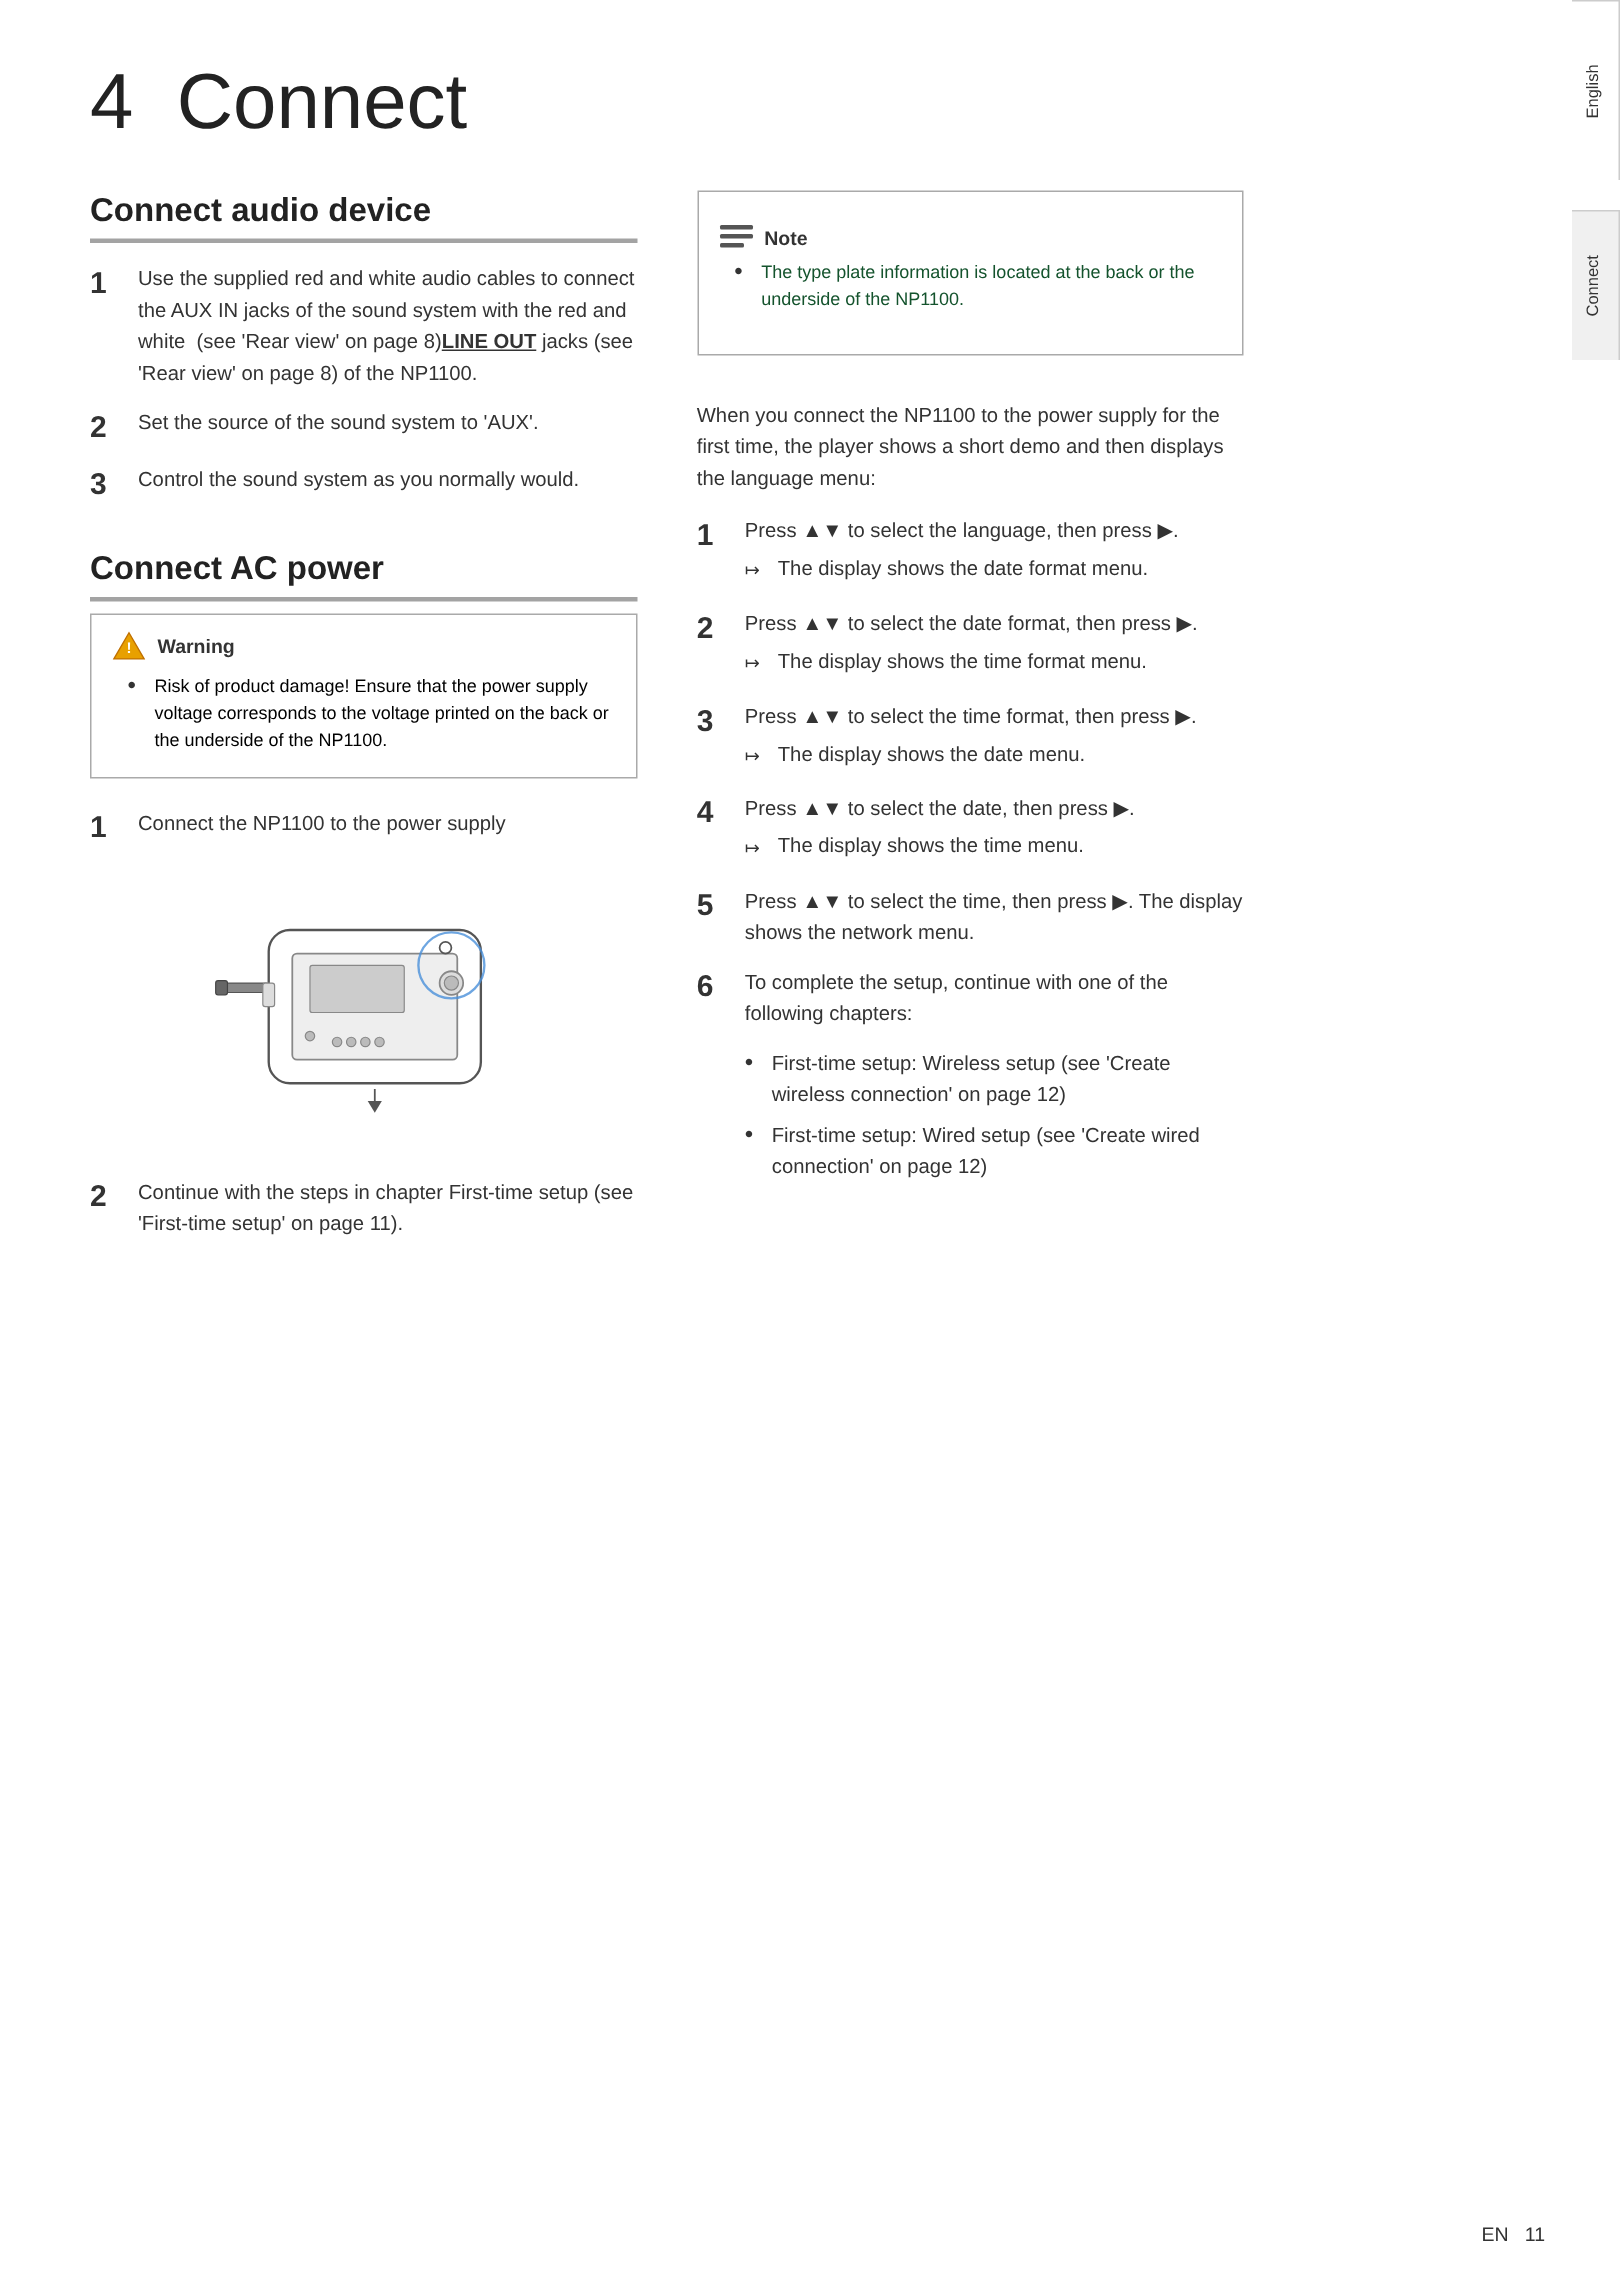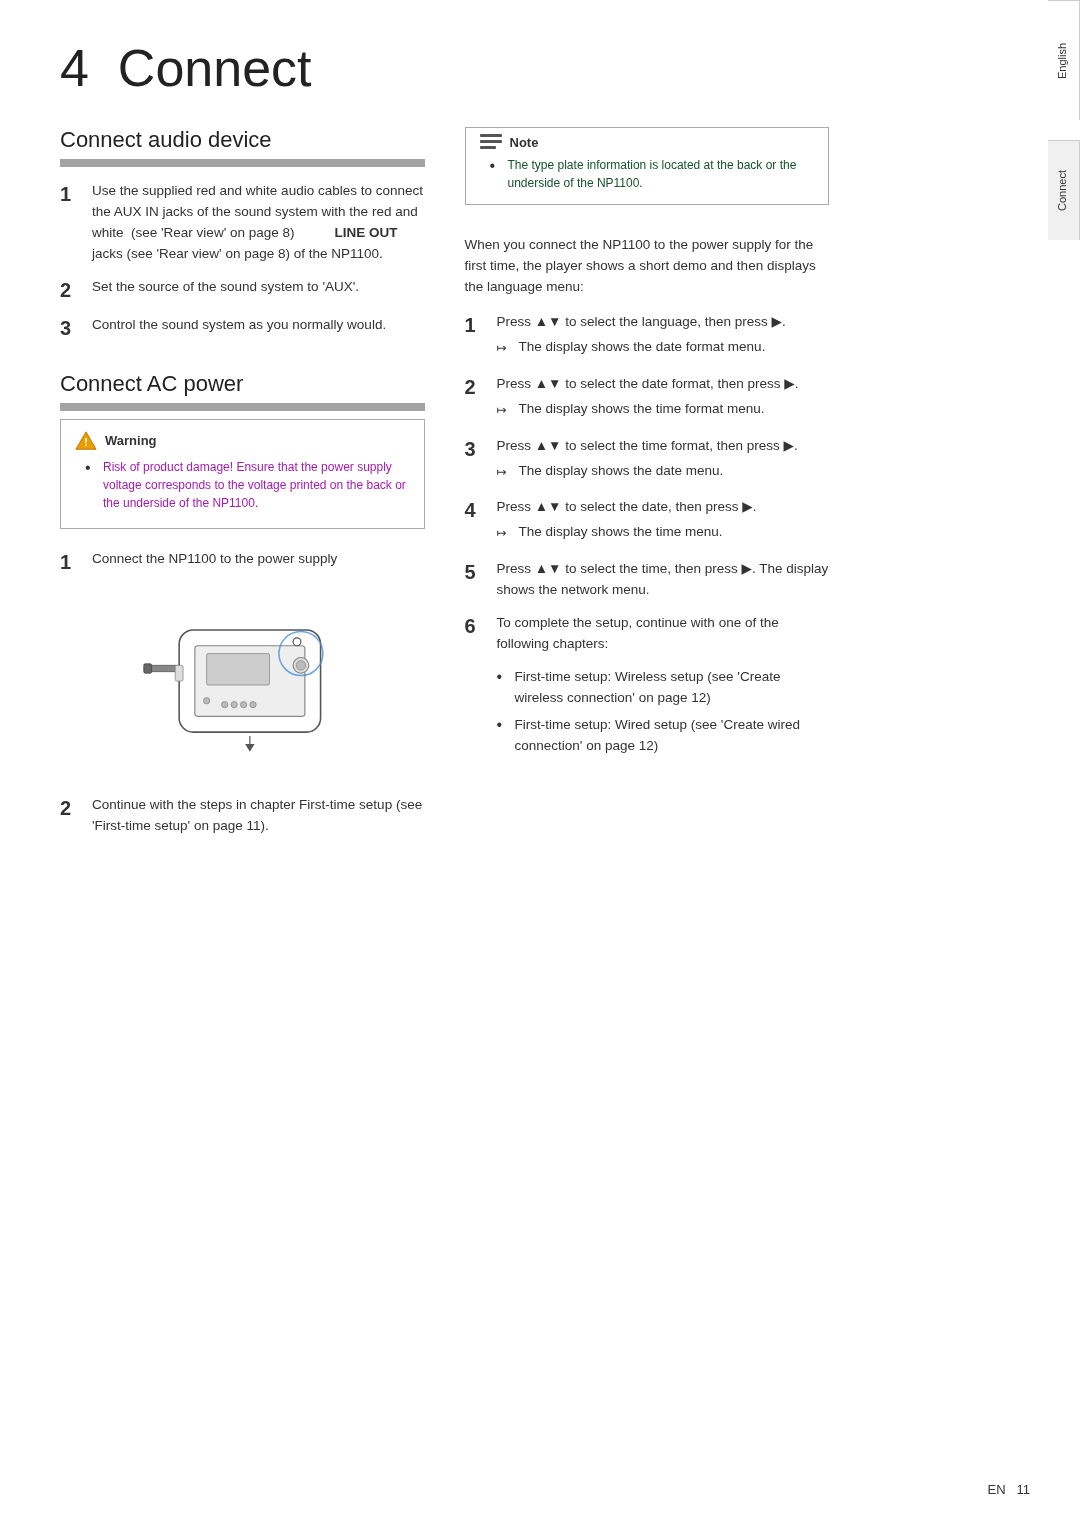--- a/index.html
+++ b/index.html
@@ -85,25 +85,25 @@
       font-size: 52px;
       font-weight: 300;
       color: #222;
       margin-bottom: 30px;
       line-height: 1.1;
     }
 
     
     .section-heading {
       font-size: 22px;
-      font-weight: normal;
+      font-weight: bold;
       color: #222;
       margin-bottom: 8px;
       padding-bottom: 6px;
-      border-bottom: 8px solid #a3a3a3;
+      border-bottom: 3px solid #a3a3a3;
     }
 
     
     .numbered-list {
       list-style: none;
       margin-top: 14px;
     }
 
     .numbered-list > li {
       display: flex;
@@ -122,21 +122,21 @@
 
     .list-text {
       font-size: 13.5px;
       line-height: 1.55;
       color: #333;
     }
 
     
     .note-box {
       border: 1px solid #aaa;
-      padding: 6px 14px;
+      padding: 22px 14px;
       margin-bottom: 20px;
       background: #fff;
     }
 
     .note-header {
       display: flex;
       align-items: center;
       gap: 8px;
       margin-bottom: 6px;
     }
@@ -193,21 +193,21 @@
 
     .warning-label {
       font-size: 13px;
       font-weight: bold;
       color: #333;
     }
 
     .warning-text {
       font-size: 12px;
       line-height: 1.5;
-      color: #a21caf;
+      color: #000000;
     }
 
     
     .device-illustration {
       width: 220px;
       height: 180px;
       margin: 20px auto;
       display: block;
     }
 
@@ -255,21 +255,21 @@
       right: 50px;
       font-size: 13px;
       color: #333;
     }
 
     .section-gap {
       margin-top: 30px;
     }
 
     .underline-text {
-      margin-left: 40px;
+      text-decoration: underline;
     }
 
     .bold-text {
       font-weight: bold;
     }
   </style>
 </head>
 <body>
 
 <div class="page-container">

